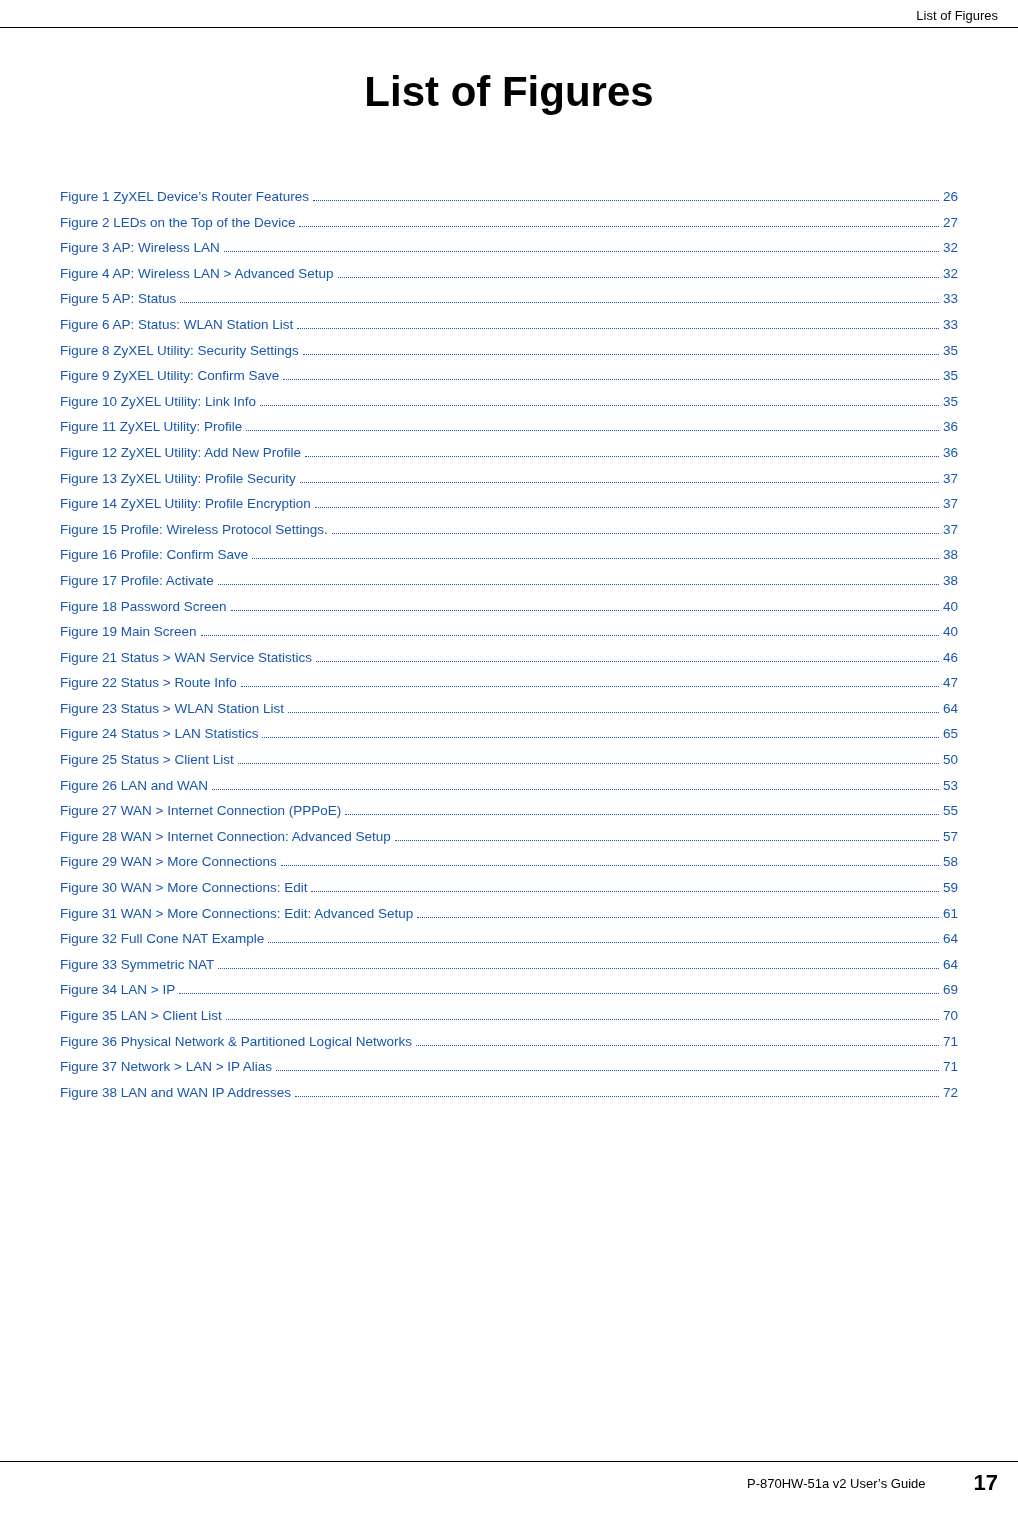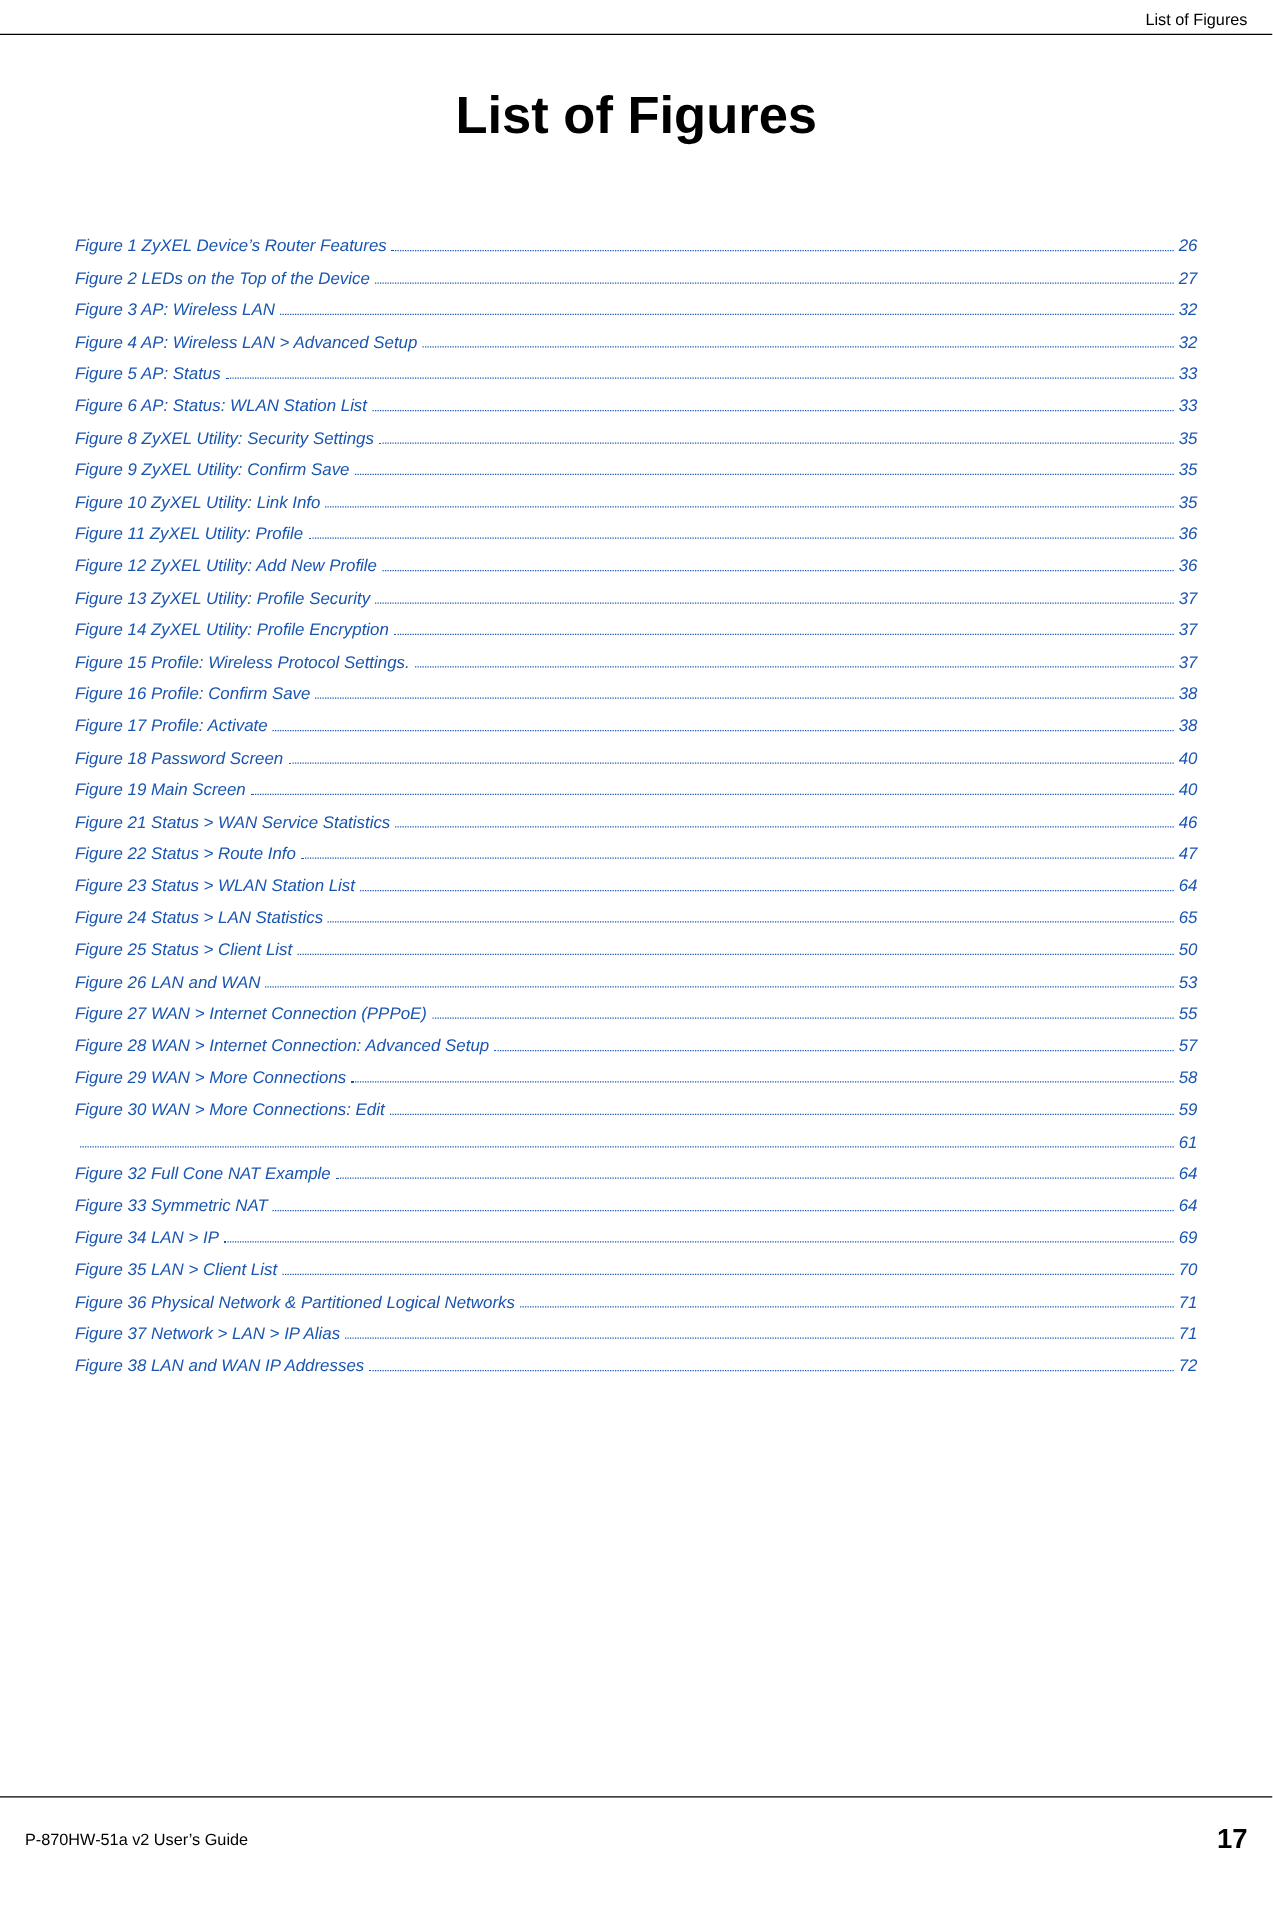--- a/index.html
+++ b/index.html
@@ -43,21 +43,20 @@
     }
 
     .figure-item {
       display: flex;
       justify-content: space-between;
       align-items: baseline;
       margin-bottom: 4px;
       font-size: 13.5px;
       color: #1a56b0;
       line-height: 1.6;
-      font-style: italic;
     }
 
     .figure-label {
       flex: 0 0 auto;
       white-space: nowrap;
     }
 
     .figure-dots {
       flex: 1 1 auto;
       border-bottom: 1px dotted #1a56b0;
@@ -69,25 +68,26 @@
       flex: 0 0 auto;
       white-space: nowrap;
     }
 
     .page-footer {
       position: absolute;
       bottom: 20px;
       left: 0;
       right: 0;
       display: flex;
-      justify-content: space-between;
+      justify-content: flex-end;
       align-items: center;
-      padding: 20px 20px;
+      padding: 8px 20px;
       border-top: 1px solid #000;
       font-size: 13px;
+      gap: 48px;
     }
 
     .footer-left {
       font-size: 13px;
     }
 
     .footer-right {
       font-size: 22px;
       font-weight: bold;
     }
@@ -237,20 +237,21 @@
         <span class="figure-label">Figure 29 WAN &gt; More Connections</span>
         <span class="figure-dots"></span>
         <span class="figure-page">58</span>
       </li>
       <li class="figure-item">
         <span class="figure-label">Figure 30 WAN &gt; More Connections: Edit</span>
         <span class="figure-dots"></span>
         <span class="figure-page">59</span>
       </li>
       <li class="figure-item">
+        <span class="figure-label">Figure 31 WAN &gt; More Connections: Edit: Advanced Setup</span>
         <span class="figure-dots"></span>
         <span class="figure-page">61</span>
       </li>
       <li class="figure-item">
         <span class="figure-label">Figure 32 Full Cone NAT Example</span>
         <span class="figure-dots"></span>
         <span class="figure-page">64</span>
       </li>
       <li class="figure-item">
         <span class="figure-label">Figure 33 Symmetric NAT</span>

